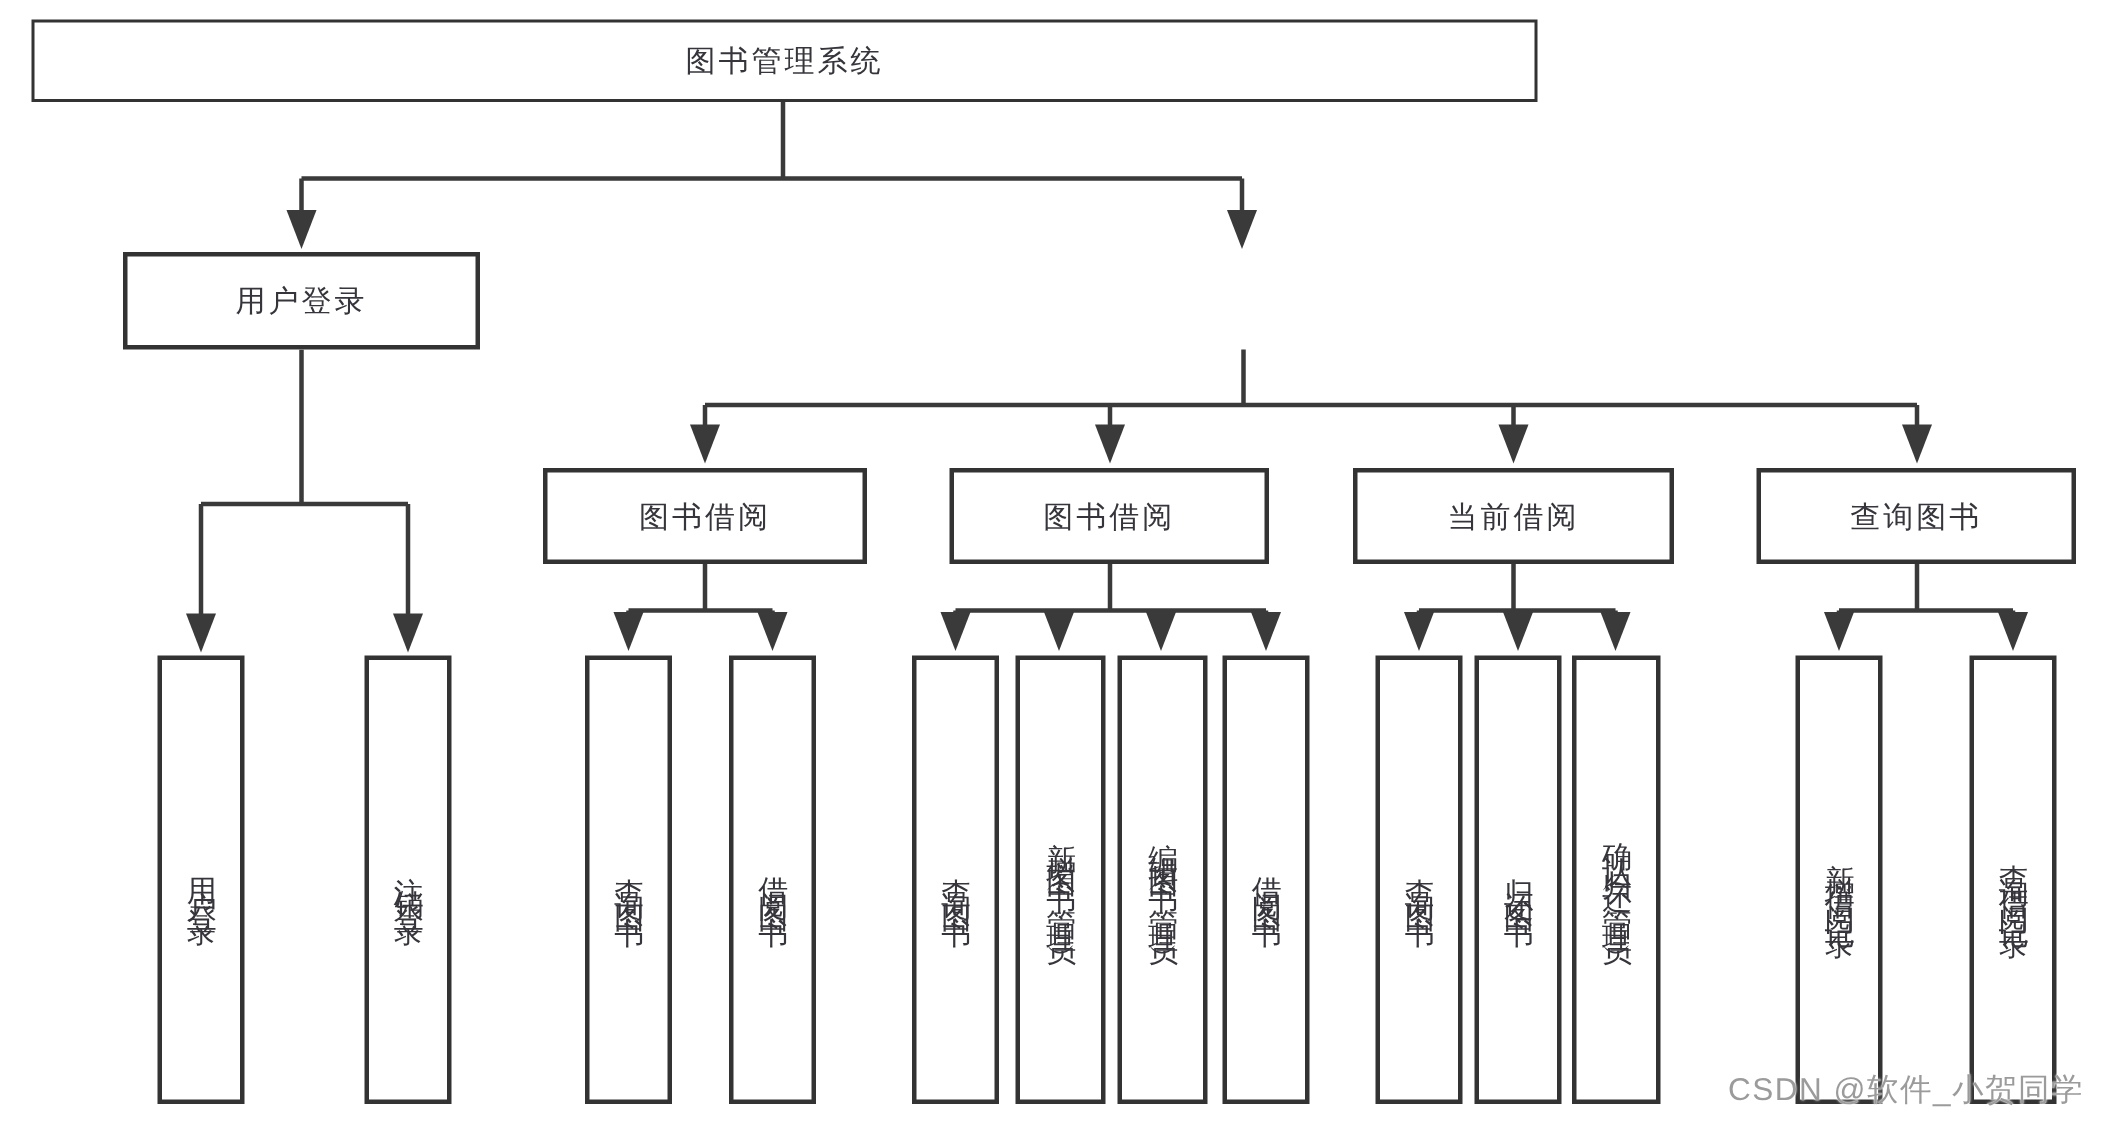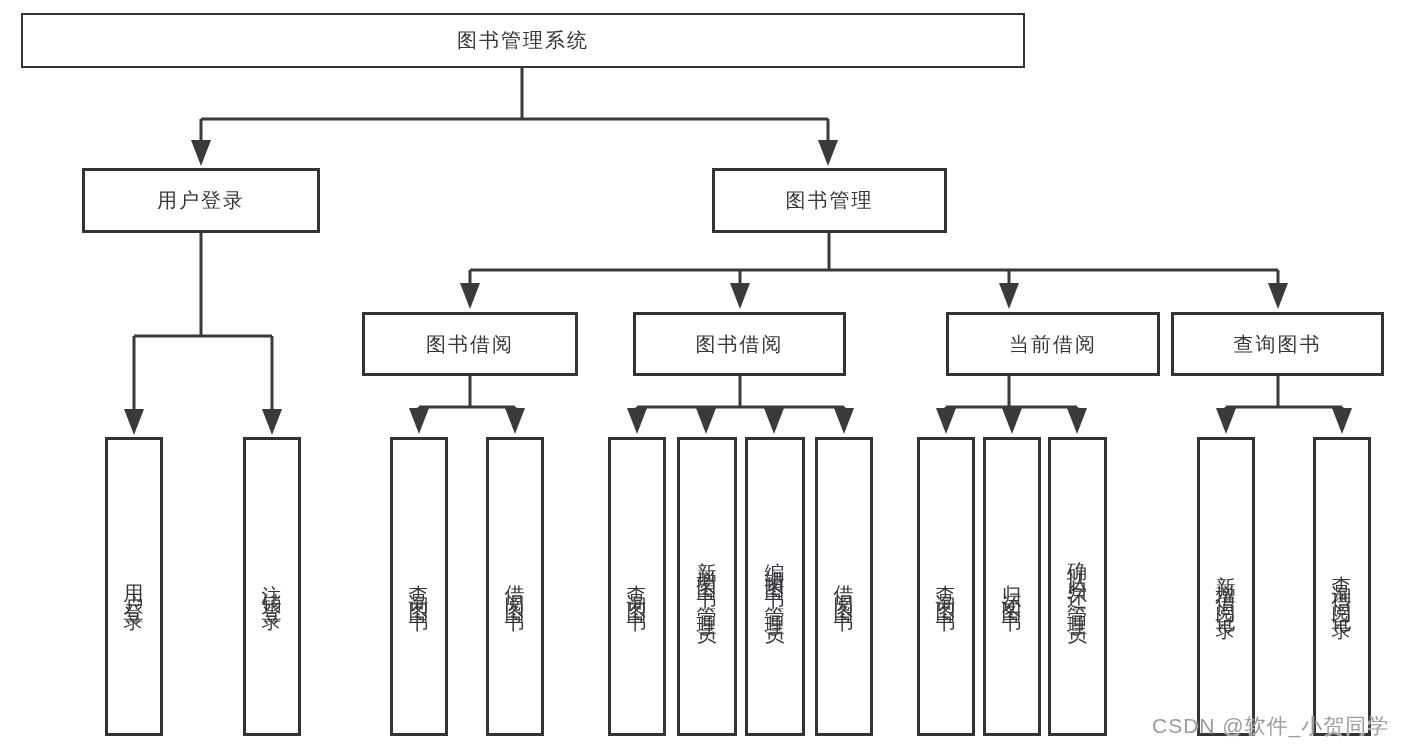--- a/index.html
+++ b/index.html
@@ -41,21 +41,21 @@
   .node.root {
     left: 21px; top: 13px; width: 1004px; height: 55px;
     border-width: 2px;
   }
   .node.lvl2 { top: 168px; height: 65px; }
   .node.l2a { left: 82px;  width: 238px; }
   .node.l2b { left: 712px; width: 235px; }
   .node.lvl3 { top: 312px; height: 64px; }
   .node.l3a { left: 362px;  width: 216px; }
   .node.l3b { left: 633px;  width: 213px; }
-  .node.l3c { left: 902px;  width: 214px; margin-left: 44px; }
+  .node.l3c { left: 902px;  width: 214px; }
   .node.l3d { left: 1171px; width: 213px; }
   .node.leaf {
     top: 437px;
     height: 299px;
     width: 58px;
   }
   .node.leaf .vlabel {
     writing-mode: vertical-rl;
     text-orientation: mixed;
     font-size: 20px;
@@ -129,23 +129,20 @@
     <polygon fill="#3a3a3a" points="1332,408 1352,408 1342,434"></polygon>
   </svg>
 
   <div class="node root">
     <span class="hlabel">图书管理系统</span>
   </div>
 
   <div class="node lvl2 l2a">
     <span class="hlabel">用户登录</span>
   </div>
-  <div class="node lvl2 l2b">
-    <span class="hlabel">图书管理</span>
-  </div>
 
   <div class="node lvl3 l3a">
     <span class="hlabel">图书借阅</span>
   </div>
   <div class="node lvl3 l3b">
     <span class="hlabel">图书借阅</span>
   </div>
   <div class="node lvl3 l3c">
     <span class="hlabel">当前借阅</span>
   </div>

